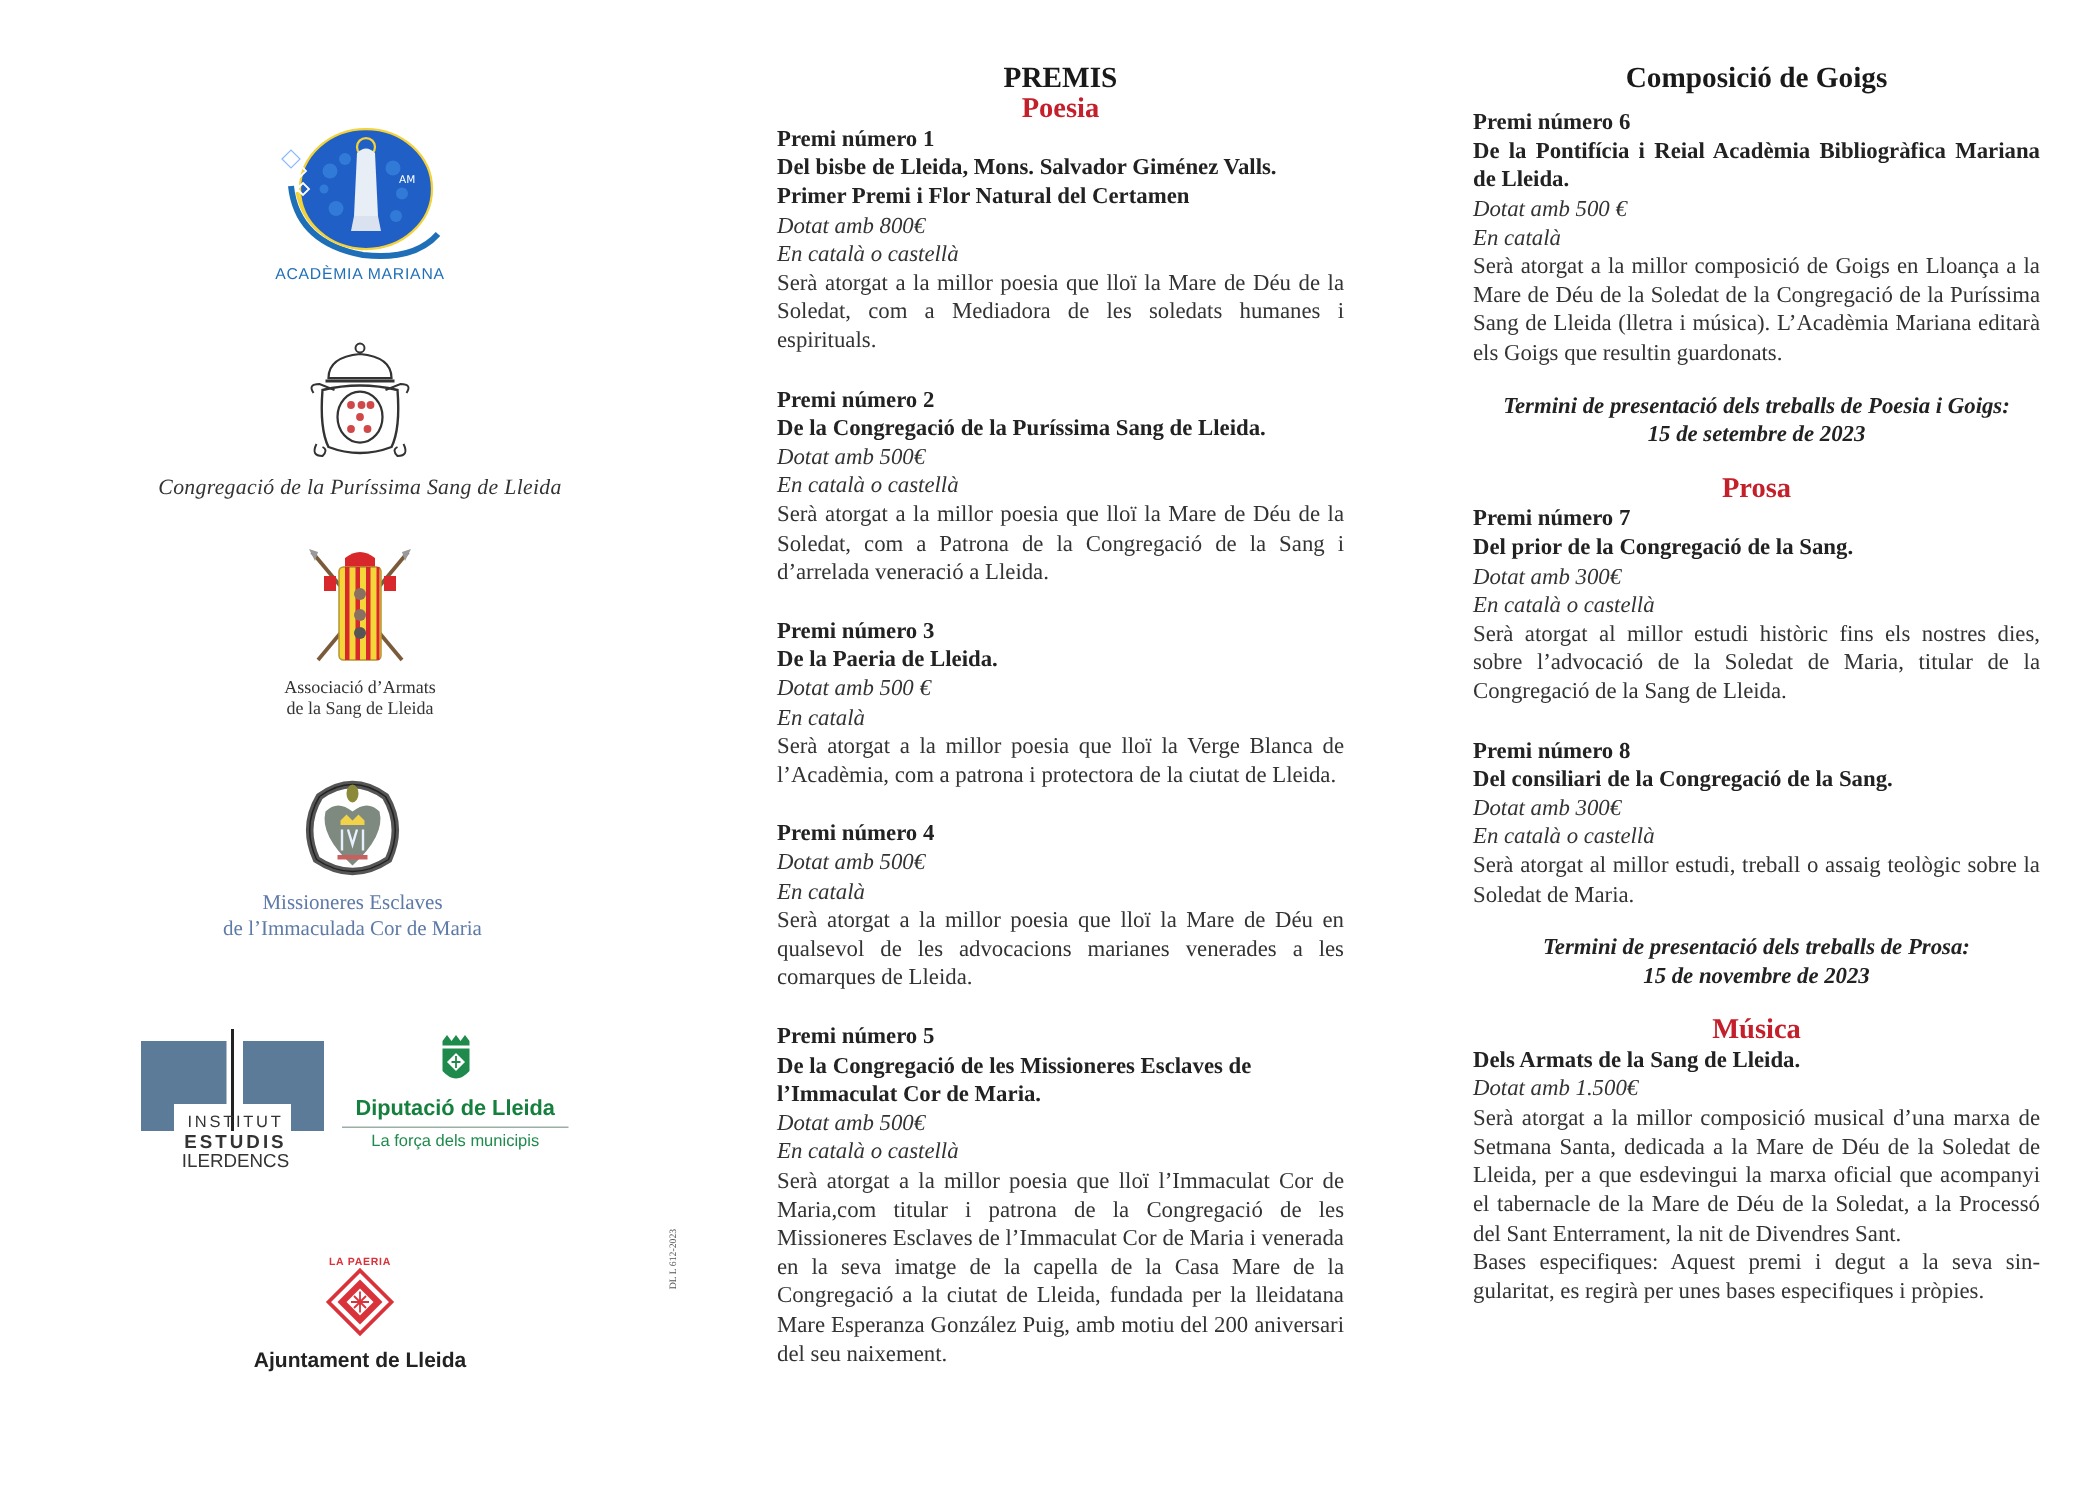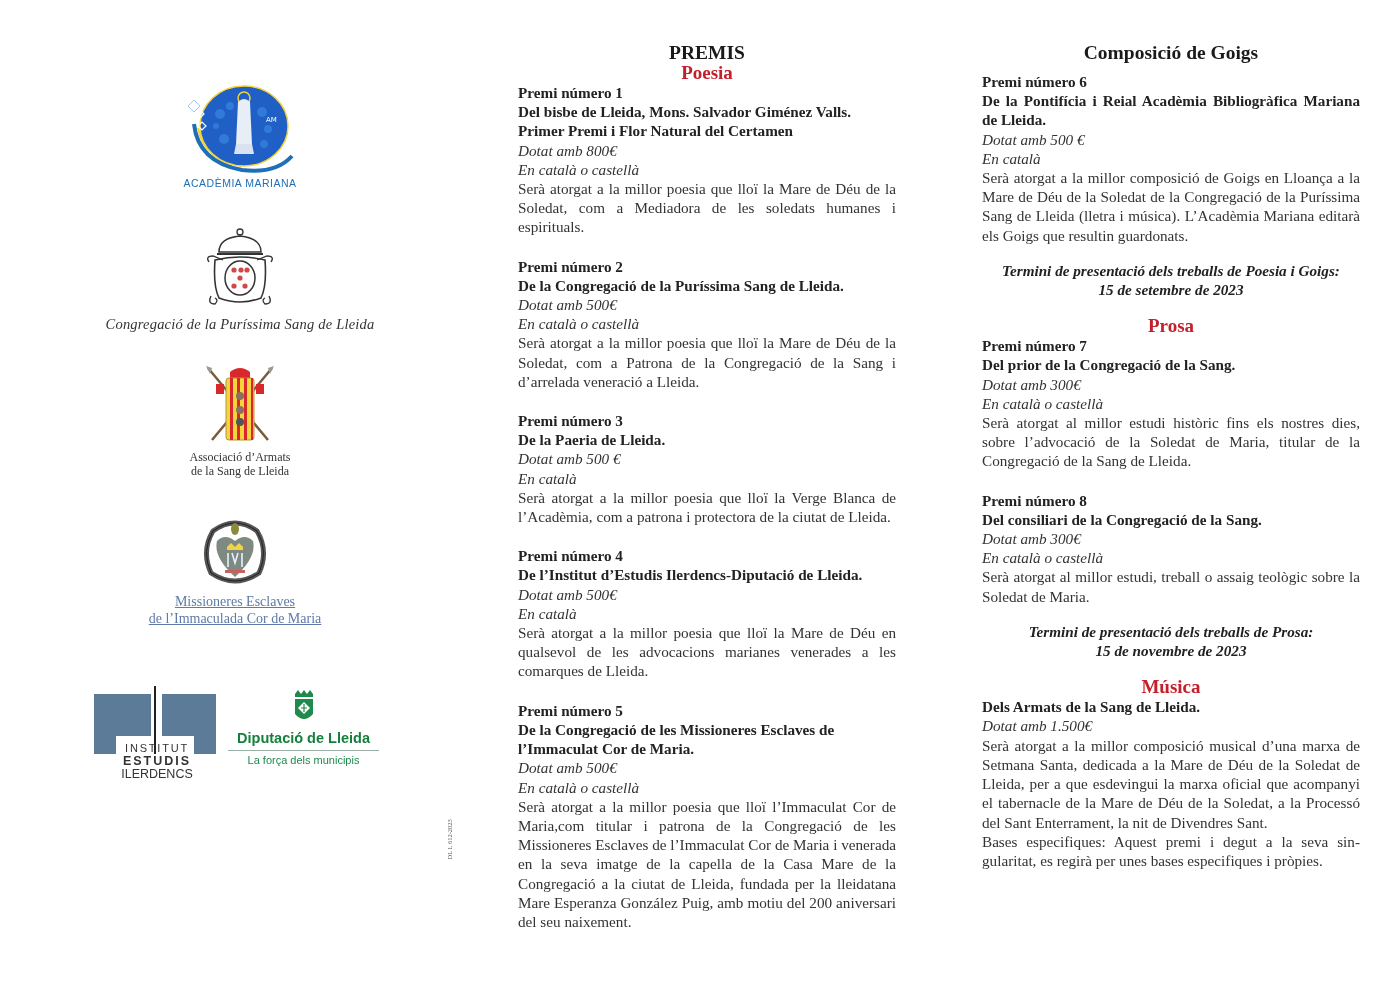--- a/index.html
+++ b/index.html
@@ -13,21 +13,21 @@
     #logo-academia svg { display: block; margin: 0 auto; }
     #logo-academia .cap { font-family: "Liberation Sans", sans-serif; font-size: 10.5px; color: #1f6fb8; letter-spacing: 0.5px; margin-top: 1px; }
 
     #logo-congregacio { left: 0; top: 224px; width: 320px; }
     #logo-congregacio .cap { font-style: italic; font-size: 14.5px; color: #333; margin-top: 4px; letter-spacing: 0.2px; }
 
     #logo-armats { left: 60px; top: 362px; width: 200px; }
     #logo-armats .cap { font-size: 12px; color: #333; line-height: 14px; margin-top: 2px; }
 
     #logo-missioneres { left: 40px; top: 513px; width: 230px; }
-    #logo-missioneres .cap { font-size: 14px; color: #5d7aa8; line-height: 17px; margin-top: 2px; text-decoration: underline; }
+    #logo-missioneres .cap { font-size: 14px; color: #5d7aa8; line-height: 17px; margin-top: 2px; }
 
     #logo-iei { left: 14px; top: 684px; width: 122px; height: 100px; }
     #logo-diputacio { left: 146px; top: 686px; width: 155px; }
     #logo-diputacio .name { font-family: Liberation Sans, sans-serif; font-weight: bold; font-size: 14.5px; color: #15803d; margin-top: 2px; white-space: nowrap; }
     #logo-diputacio .rule { height: 1px; background: #9ab0a5; margin: 4px 2px 3px 2px; }
     #logo-diputacio .tag { font-family: "Liberation Sans", sans-serif; font-size: 11px; color: #1e8a4c; }
 
     #logo-paeria { left: 75px; top: 836px; width: 170px; }
     #logo-paeria .top { font-family: "Liberation Sans", sans-serif; font-weight: bold; font-size: 7px; color: #d9323a; letter-spacing: 0.5px; }
     #logo-paeria .cap { font-family: "Liberation Sans", sans-serif; font-weight: bold; font-size: 14px; color: #222; margin-top: 2px; }
@@ -170,20 +170,30 @@
       <path d="M2 6 l3 -4 l3 4 l3 -4 l3 4 l3 -4 l3 4 l0 3 l-18 0 z" fill="#1e8a4c"></path>
       <path d="M2 11 L20 11 L20 26 Q11 36 2 26 Z" fill="#1e8a4c"></path>
       <path d="M11 14 l6 6 l-6 6 l-6 -6 z" fill="#ffffff"></path>
       <path d="M11 16 L11 24 M8 20 L14 20" stroke="#1e8a4c" stroke-width="1.2"></path>
     </svg>
     <div class="name">Diputació de Lleida</div>
     <div class="rule"></div>
     <div class="tag">La força dels municipis</div>
   </div>
 
+  <div class="logo" id="logo-paeria">
+    <div class="top">LA PAERIA</div>
+    <svg width="46" height="46" viewBox="0 0 46 46">
+      <path d="M23 2 L44 23 L23 44 L2 23 Z" fill="none" stroke="#d9323a" stroke-width="2.5"></path>
+      <path d="M23 8 L38 23 L23 38 L8 23 Z" fill="#d9323a"></path>
+      <path d="M23 14 L32 23 L23 32 L14 23 Z" fill="#ffffff"></path>
+      <path d="M23 16 L23 30 M17 23 L29 23 M19 19 L27 27 M27 19 L19 27" stroke="#d9323a" stroke-width="1.2"></path>
+    </svg>
+    <div class="cap">Ajuntament de Lleida</div>
+  </div>
 </div>
 
 <div class="legal">
   <span>DL L 612-2023</span>
 </div>
 
 <div class="col col-mid">
   <div class="h-main">PREMIS</div>
   <div class="h-red">Poesia</div>
 
@@ -207,21 +217,20 @@
   <div class="prize">
     <div class="t">Premi número 3</div>
     <div class="t">De la Paeria de Lleida.</div>
     <div class="it">Dotat amb 500 €</div>
     <div class="it">En català</div>
     <div class="d">Serà atorgat a la millor poesia que lloï la Verge Blanca de l’Acadèmia, com a patrona i protectora de la ciutat de Lleida.</div>
   </div>
 
   <div class="prize">
     <div class="t">Premi número 4</div>
-    <div class="t">De l’Institut d’Estudis Ilerdencs-Diputació de Lleida.</div>
     <div class="it">Dotat amb 500€</div>
     <div class="it">En català</div>
     <div class="d">Serà atorgat a la millor poesia que lloï la Mare de Déu en qualsevol de les advocacions marianes venerades a les comarques de Lleida.</div>
   </div>
 
   <div class="prize">
     <div class="t">Premi número 5</div>
     <div class="t">De la Congregació de les Missioneres Esclaves de l’Immaculat Cor de Maria.</div>
     <div class="it">Dotat amb 500€</div>
     <div class="it">En català o castellà</div>

